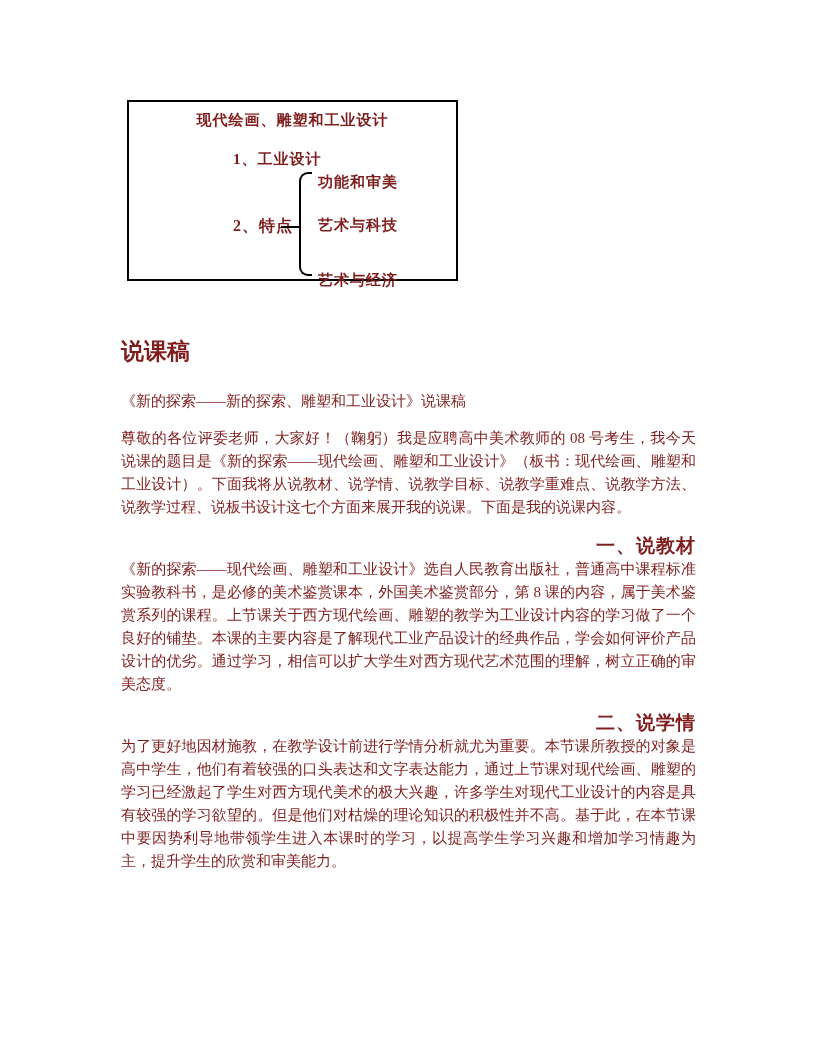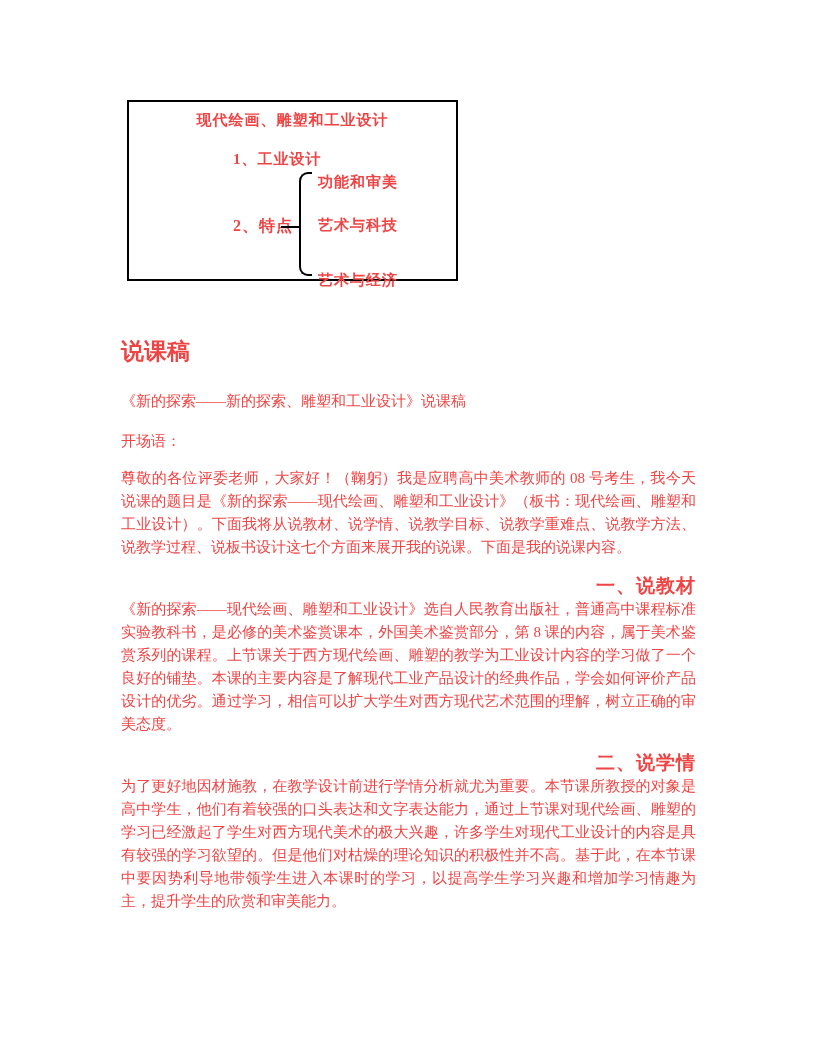--- a/index.html
+++ b/index.html
@@ -3,21 +3,21 @@
 <meta charset="utf-8">
 <style>
   * { margin: 0; padding: 0; box-sizing: border-box; }
   html, body { background: #ffffff; }
   .page {
     position: relative;
     width: 816px;
     height: 1056px;
     margin: 0 auto;
     background: #ffffff;
-    color: #ef4444;
+    color: #7f1d1d;
     font-family: "Liberation Serif", "DejaVu Serif", serif;
     overflow: hidden;
   }
 
   
   .board-box {
     position: absolute;
     left: 127px;
     top: 100px;
     width: 331px;
@@ -141,21 +141,20 @@
     <div class="board-branch branch-0">功能和审美</div>
     <div class="board-branch branch-1">艺术与科技</div>
     <div class="board-branch branch-2">艺术与经济</div>
   </div>
 
   <div class="doc">
     <h1 class="doc-title">说课稿</h1>
 
     <p class="doc-subtitle">《新的探索——新的探索、雕塑和工业设计》说课稿</p>
 
-    <p class="opening-label">开场语：</p>
 
     <p class="para">尊敬的各位评委老师，大家好！（鞠躬）我是应聘高中美术教师的 08 号考生，我今天说课的题目是《新的探索——现代绘画、雕塑和工业设计》（板书：现代绘画、雕塑和工业设计）。下面我将从说教材、说学情、说教学目标、说教学重难点、说教学方法、说教学过程、说板书设计这七个方面来展开我的说课。下面是我的说课内容。</p>
 
     <h2 class="section-heading">一、说教材</h2>
 
     <p class="section-body">《新的探索——现代绘画、雕塑和工业设计》选自人民教育出版社，普通高中课程标准实验教科书，是必修的美术鉴赏课本，外国美术鉴赏部分，第 8 课的内容，属于美术鉴赏系列的课程。上节课关于西方现代绘画、雕塑的教学为工业设计内容的学习做了一个良好的铺垫。本课的主要内容是了解现代工业产品设计的经典作品，学会如何评价产品设计的优劣。通过学习，相信可以扩大学生对西方现代艺术范围的理解，树立正确的审美态度。</p>
 
     <h2 class="section-heading">二、说学情</h2>
 
     <p class="section-body">为了更好地因材施教，在教学设计前进行学情分析就尤为重要。本节课所教授的对象是高中学生，他们有着较强的口头表达和文字表达能力，通过上节课对现代绘画、雕塑的学习已经激起了学生对西方现代美术的极大兴趣，许多学生对现代工业设计的内容是具有较强的学习欲望的。但是他们对枯燥的理论知识的积极性并不高。基于此，在本节课中要因势利导地带领学生进入本课时的学习，以提高学生学习兴趣和增加学习情趣为主，提升学生的欣赏和审美能力。</p>

